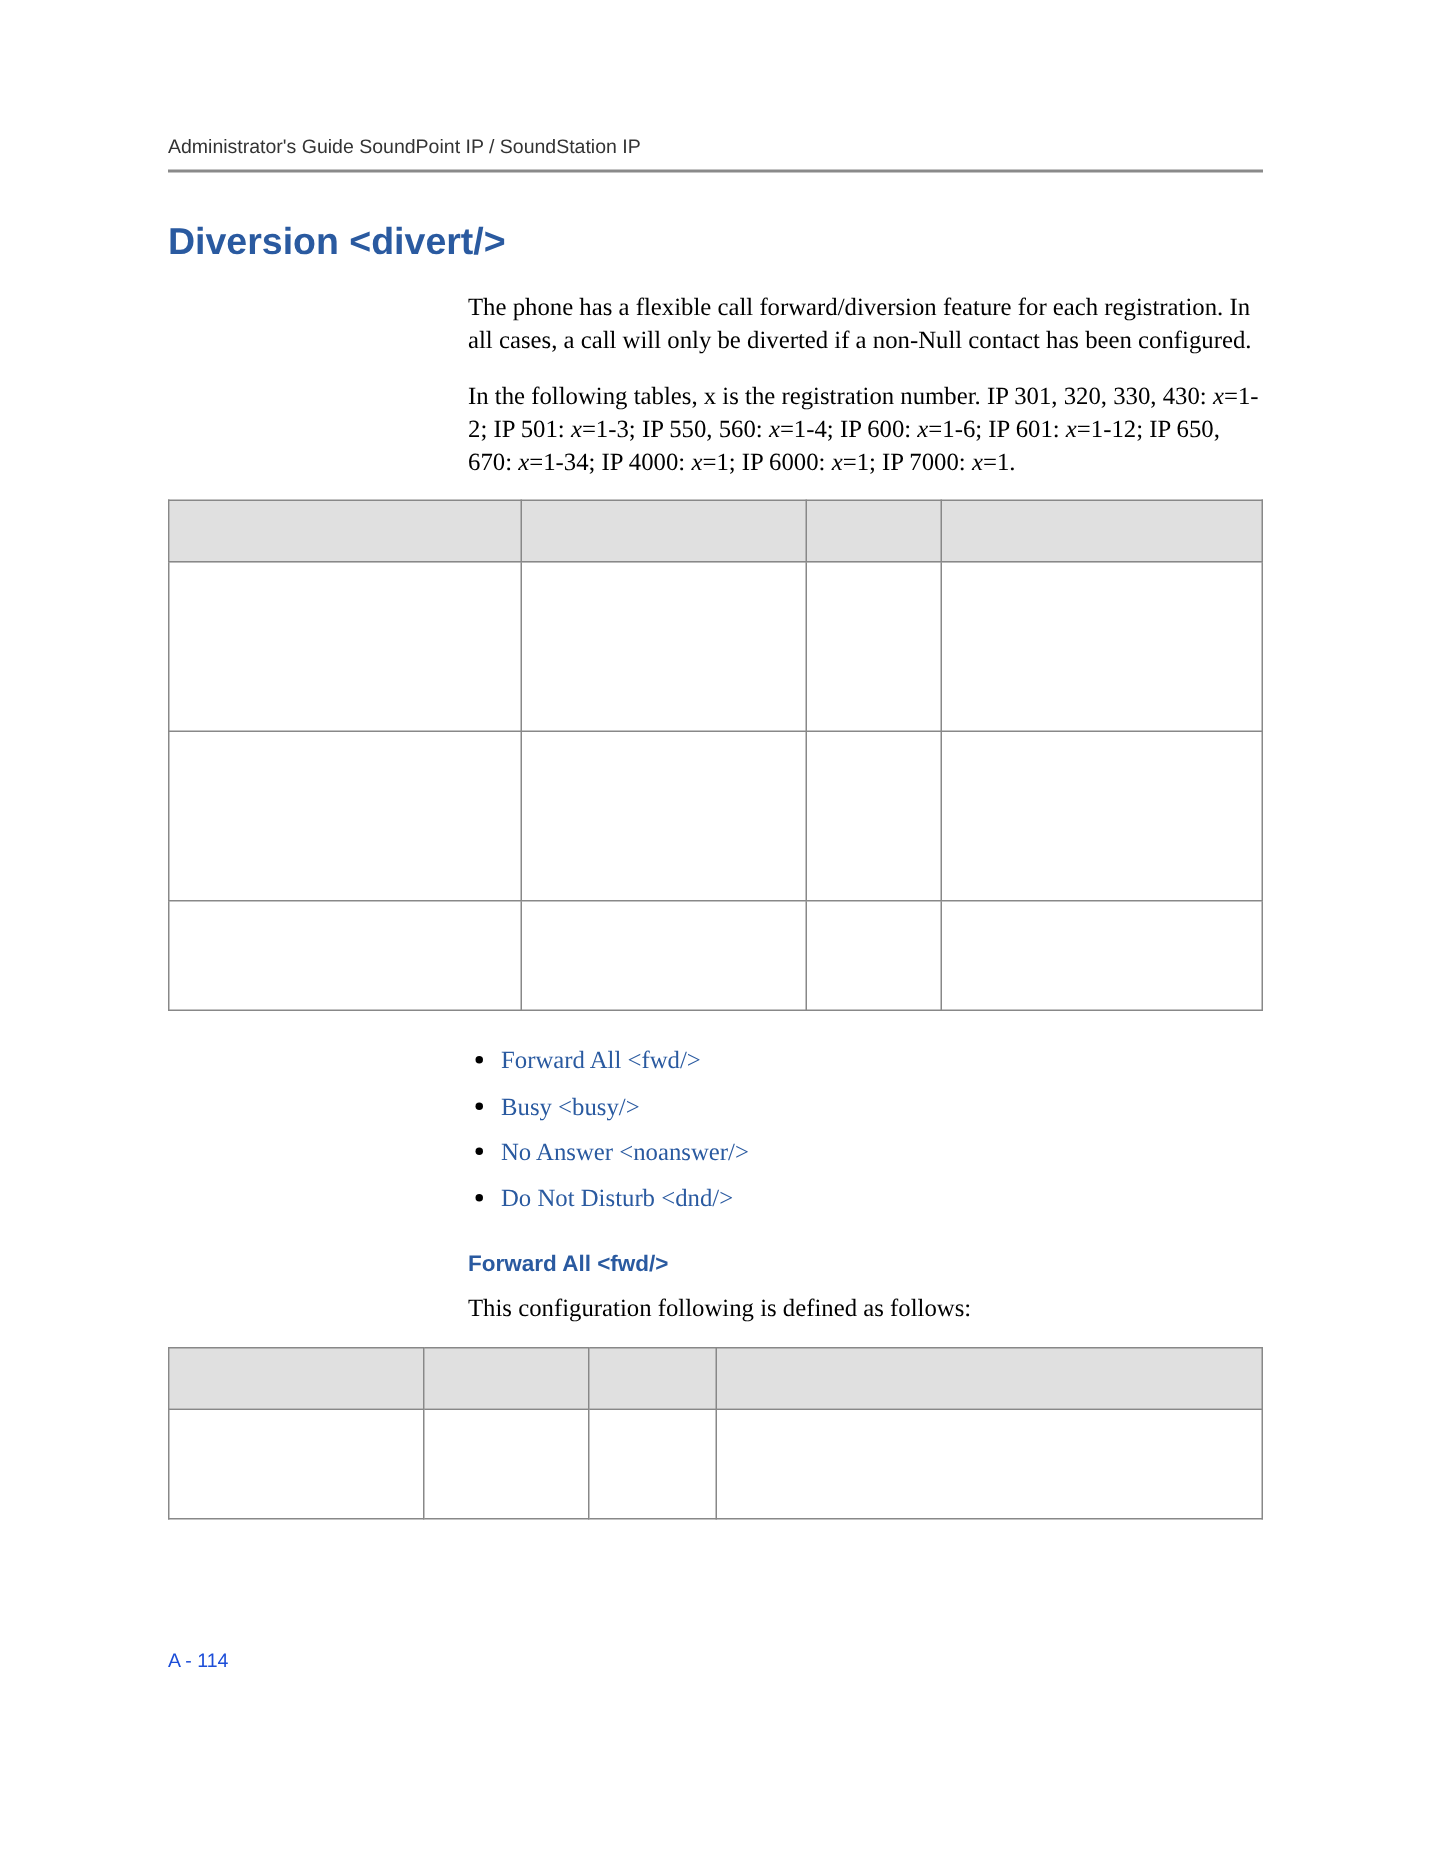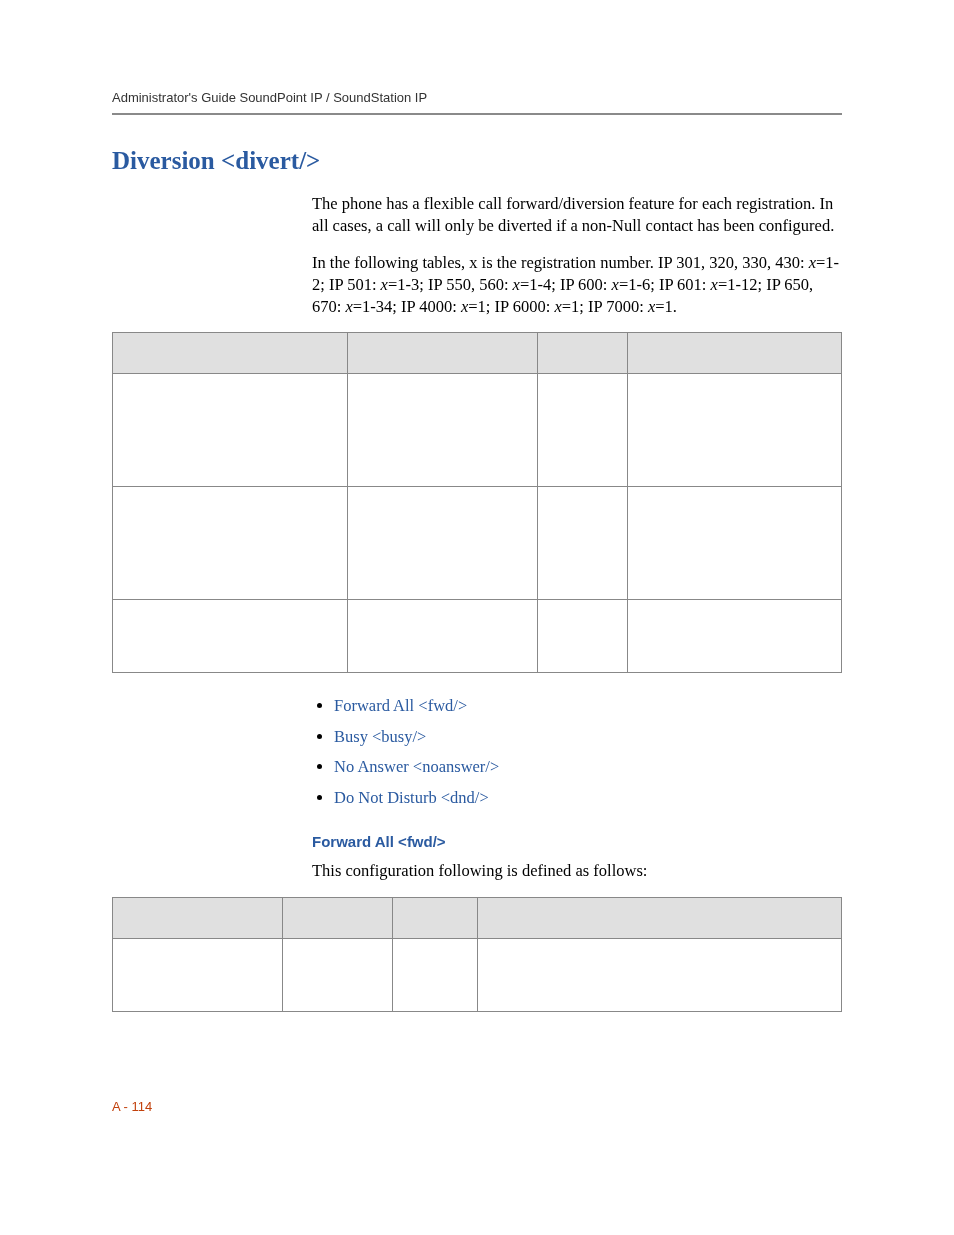--- a/index.html
+++ b/index.html
@@ -24,21 +24,21 @@
     font-size: 13px;
     color: #333;
     padding-bottom: 8px;
   }
   .head-rule {
     border: 0;
     border-top: 2px solid #8a8a8a;
     margin: 0 0 32px 0;
   }
   .h1 {
-    font-family: Liberation Serif, serif;
+    font-family: Liberation Sans, sans-serif;
     font-weight: bold;
     color: #2a5aa0;
     font-size: 25px;
     margin: 0 0 18px 0;
   }
   .body-indent {
     margin-left: 200px;
   }
   .para {
     font-size: 16.5px;
@@ -90,21 +90,21 @@
     color: #2a5aa0;
     font-size: 15px;
     margin: 14px 0 10px 0;
   }
   .footer {
     position: absolute;
     bottom: 92px;
     left: 112px;
     font-family: Arial, Helvetica, sans-serif;
     font-size: 13px;
-    color: #c2410c;
+    color: #1d4ed8;
   }
 </style>
 </head>
 <body>
 
 <div class="page">
 
   <div class="running-head">Administrator's Guide SoundPoint IP / SoundStation IP</div>
   <hr class="head-rule">
 

